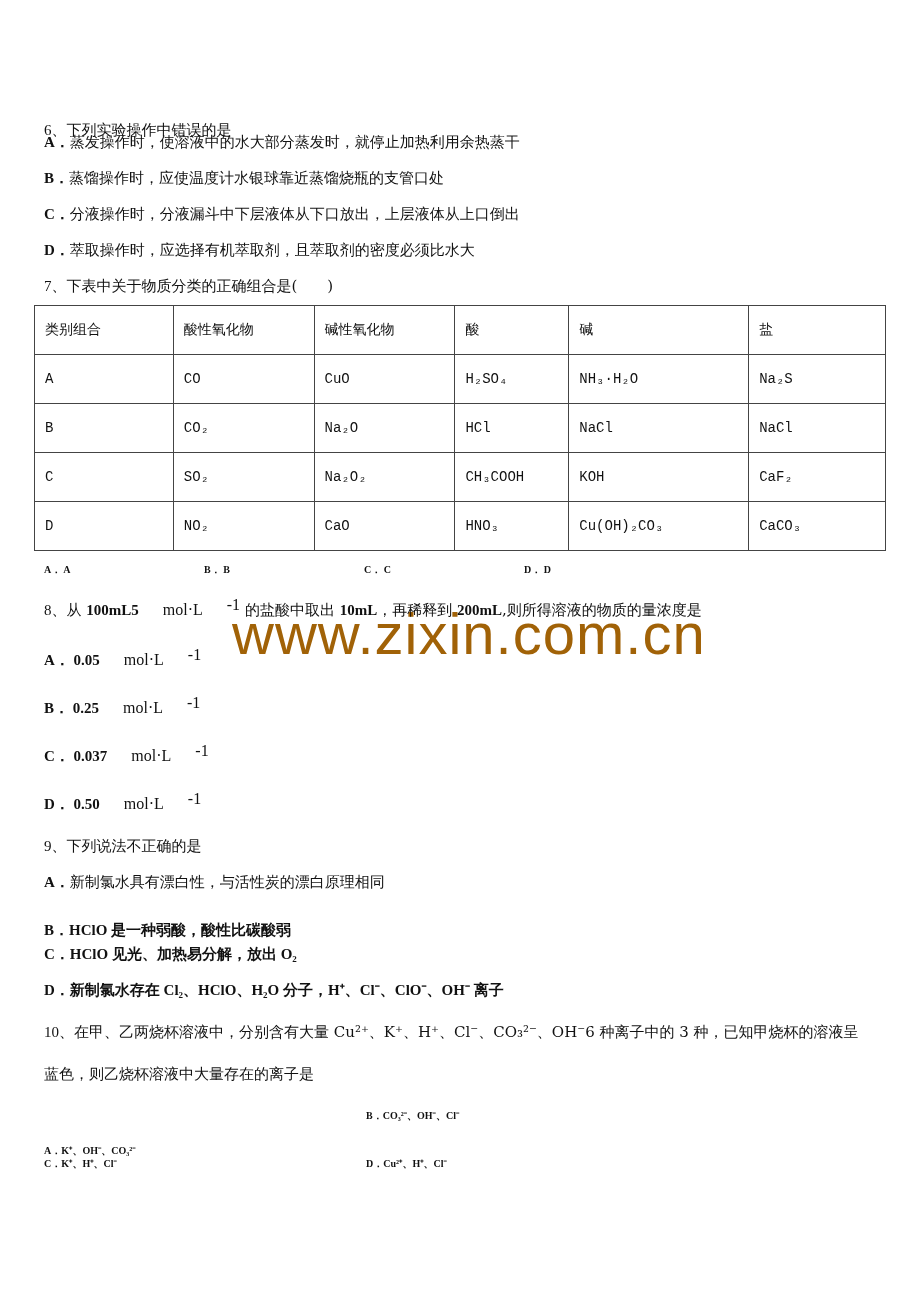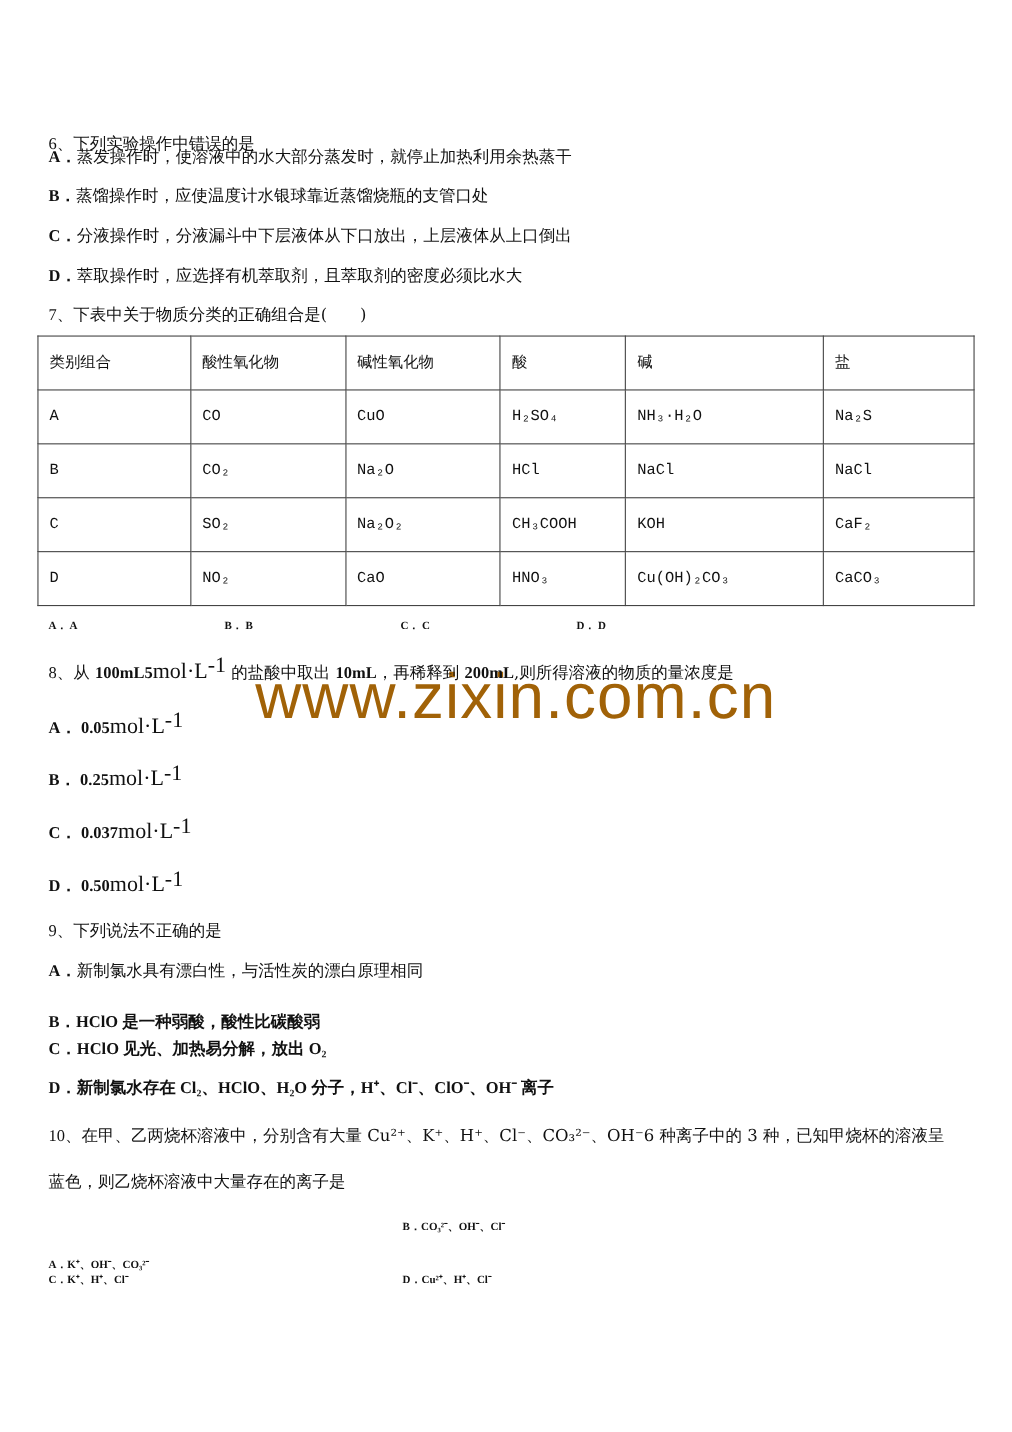--- a/index.html
+++ b/index.html
@@ -4,21 +4,21 @@
 <style>
   html, body { margin: 0; padding: 0; background: #ffffff; }
   body { width: 920px; height: 1302px; position: relative; overflow: hidden;
          font-family: "DejaVu Serif", "Liberation Serif", serif; color: #111; }
   .line { position: absolute; left: 44px; font-size: 15px; line-height: 20px; white-space: nowrap; }
   .b { font-weight: bold; font-family: "Liberation Serif", serif; }
   .lbl { font-weight: bold; font-family: "Liberation Serif", serif; }
   .num { font-family: "Liberation Serif", serif; }
   sub, sup { font-size: 10px; line-height: 0; }
   sup { vertical-align: 5px; }
-  .mol { font-family: "Liberation Serif", serif; font-size: 20px; font-weight: normal; }
+  .mol { font-family: "Liberation Serif", serif; font-size: 16px; font-weight: normal; margin-left: 24px; }
   table { position: absolute; left: 34px; top: 305px; width: 852px; border-collapse: collapse; }
   td { border: 1px solid #444; height: 48px; padding: 0 0 0 10px; font-size: 14px;
        font-family: "Liberation Mono", monospace; vertical-align: middle; }
   td.h { font-family: "DejaVu Sans", sans-serif; font-size: 14px; }
   .watermark { position: absolute; left: 232px; top: 600px; font-family: "Liberation Sans", sans-serif;
                font-size: 58px; color: #a16207; letter-spacing: 1px; z-index: 0; }
   .opt { position: absolute; font-size: 10px; line-height: 20px; white-space: nowrap; }
 </style>
 </head>
 <body>

